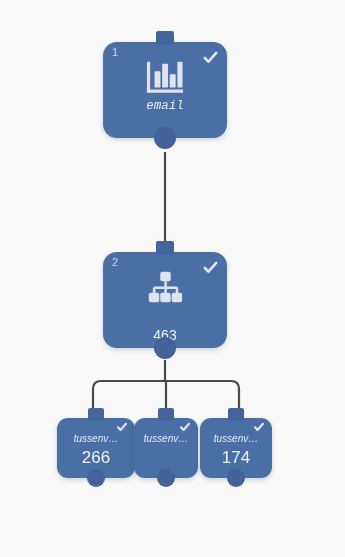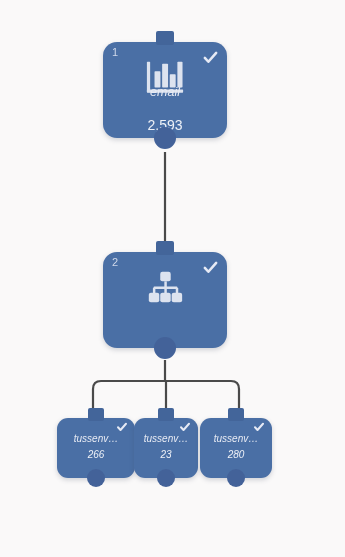--- a/index.html
+++ b/index.html
@@ -123,35 +123,35 @@
     left: 4px;
     right: 4px;
     text-align: center;
     font-style: italic;
     font-size: 12.5px;
     line-height: 1.1;
     color: #e8ebf4;
     white-space: nowrap;
     overflow: hidden;
   }
-  .node.big .node-label { top: 44px; }
+  .node.big .node-label { top: 58px; font-family: Liberation Mono, monospace; }
   .node.leaf .node-label { top: 15px; font-size: 10px; }
 
   .node-value {
     position: absolute;
     left: 4px;
     right: 4px;
     text-align: center;
     font-size: 14px;
     line-height: 1.1;
     color: #eef1f7;
     white-space: nowrap;
   }
   .node.big .node-value { top: 76px; }
-  .node.leaf .node-value { top: 31px; font-size: 10px; font-style: italic; }
+  .node.leaf .node-value { top: 31px; font-size: 17px; }
 </style>
 </head>
 <body>
 
 <div id="canvas">
 
   <svg id="edges" viewBox="0 0 345 557" xmlns="http://www.w3.org/2000/svg">
 
     <path d="M165,152 L165,248" fill="none" stroke="#4a4a4a" stroke-width="2.2"></path>
 
@@ -176,21 +176,20 @@
       <svg viewBox="0 0 44 42" xmlns="http://www.w3.org/2000/svg">
         <rect x="3" y="4" width="3.4" height="32" rx="0.6" fill="#dde3ef"></rect>
         <rect x="3" y="33" width="38" height="3.4" rx="0.6" fill="#dde3ef"></rect>
         <rect x="11" y="14" width="6.2" height="17" rx="0.8" fill="#dde3ef"></rect>
         <rect x="19" y="6" width="6.2" height="25" rx="0.8" fill="#dde3ef"></rect>
         <rect x="27" y="17" width="6.2" height="14" rx="0.8" fill="#dde3ef"></rect>
         <rect x="35" y="4" width="5.4" height="27" rx="0.8" fill="#dde3ef"></rect>
       </svg>
     </div>
     <div class="node-label">email</div>
-    <div class="node-value">2,593</div>
     <div class="port-out"></div>
   </div>
 
   <div class="node big" style="left:103px; top:252px;">
     <div class="port-in"></div>
     <div class="node-index">2</div>
     <div class="check-icon">
       <svg viewBox="0 0 24 24" xmlns="http://www.w3.org/2000/svg">
         <path d="M4 12.5 L9 18 L20 5.5" fill="none" stroke="#e6eaf5" stroke-width="3.6" stroke-linecap="round" stroke-linejoin="round"></path>
       </svg>
@@ -201,20 +200,21 @@
         <rect x="5" y="26" width="11" height="10" rx="2.2" fill="#dde3ef"></rect>
         <rect x="17" y="26" width="11" height="10" rx="2.2" fill="#dde3ef"></rect>
         <rect x="29" y="26" width="11" height="10" rx="2.2" fill="#dde3ef"></rect>
         <rect x="21.3" y="14" width="2.6" height="6.5" fill="#dde3ef"></rect>
         <rect x="10" y="19.5" width="25" height="2.6" rx="0.8" fill="#dde3ef"></rect>
         <rect x="9.3" y="21" width="2.6" height="5.6" fill="#dde3ef"></rect>
         <rect x="21.3" y="21" width="2.6" height="5.6" fill="#dde3ef"></rect>
         <rect x="33.3" y="21" width="2.6" height="5.6" fill="#dde3ef"></rect>
       </svg>
     </div>
+    <div class="node-value">463</div>
     <div class="port-out"></div>
   </div>
 
   <div class="node leaf" style="left:57px; top:418px;">
     <div class="port-in"></div>
     <div class="check-icon">
       <svg viewBox="0 0 24 24" xmlns="http://www.w3.org/2000/svg">
         <path d="M4 12.5 L9 18 L20 5.5" fill="none" stroke="#e6eaf5" stroke-width="4" stroke-linecap="round" stroke-linejoin="round"></path>
       </svg>
     </div>
@@ -224,29 +224,28 @@
   </div>
 
   <div class="node leaf" style="left:134px; top:418px; width:64px;">
     <div class="port-in"></div>
     <div class="check-icon">
       <svg viewBox="0 0 24 24" xmlns="http://www.w3.org/2000/svg">
         <path d="M4 12.5 L9 18 L20 5.5" fill="none" stroke="#e6eaf5" stroke-width="4" stroke-linecap="round" stroke-linejoin="round"></path>
       </svg>
     </div>
     <div class="node-label">tussenv…</div>
-    <div class="node-value">23</div>
     <div class="port-out"></div>
   </div>
 
   <div class="node leaf" style="left:200px; top:418px; width:72px;">
     <div class="port-in"></div>
     <div class="check-icon">
       <svg viewBox="0 0 24 24" xmlns="http://www.w3.org/2000/svg">
         <path d="M4 12.5 L9 18 L20 5.5" fill="none" stroke="#e6eaf5" stroke-width="4" stroke-linecap="round" stroke-linejoin="round"></path>
       </svg>
     </div>
     <div class="node-label">tussenv…</div>
-    <div class="node-value">280</div>
+    <div class="node-value">174</div>
     <div class="port-out"></div>
   </div>
 
 </div>
 
 </body></html>

